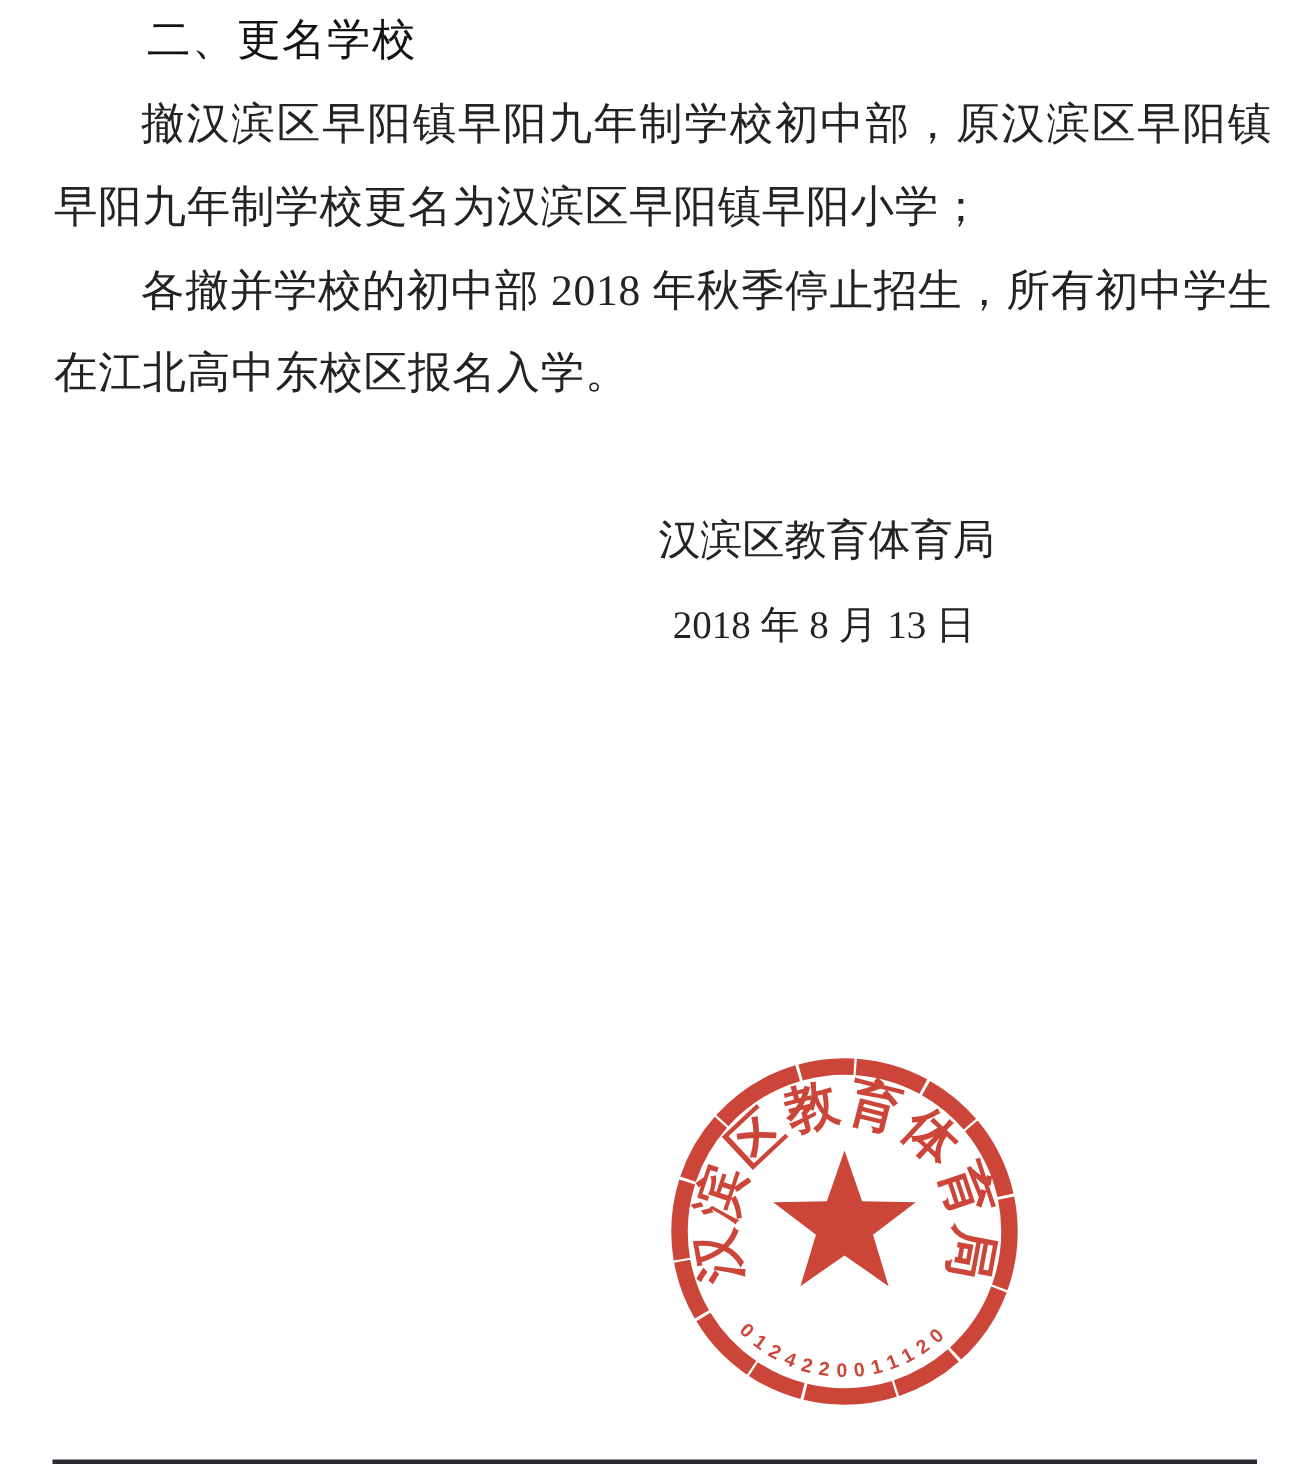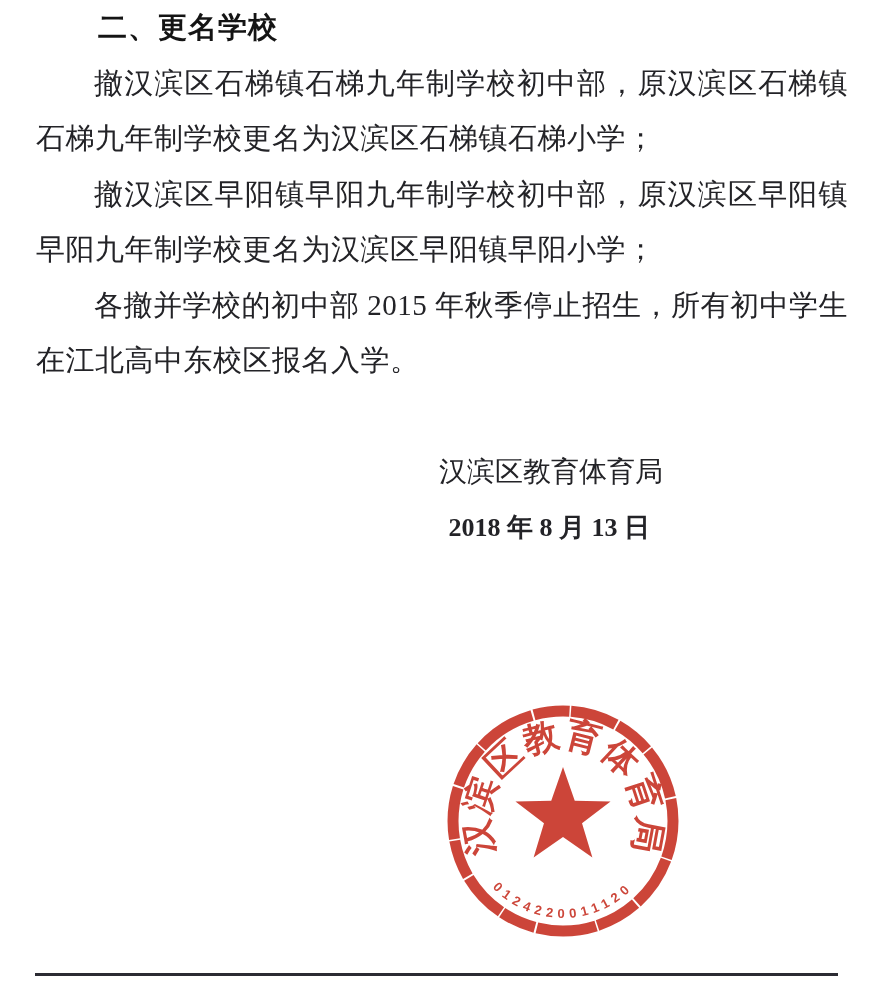--- a/index.html
+++ b/index.html
@@ -18,36 +18,36 @@
     z-index: 2;
     color: #232327;
     font-size: 29px;
     line-height: 55.5px;
     letter-spacing: 0.5px;
   }
   .doc p { margin: 0; }
 
   .heading {
     font-family: "Liberation Sans", "DejaVu Sans", sans-serif;
-    font-weight: 700;
+    font-weight: 400;
     color: #141414;
     font-size: 29px;
     padding-left: 62px;
     letter-spacing: 1px;
   }
 
   .para {
     text-indent: 2em;
     text-align: justify;
     word-break: break-all;
   }
 
   .sig { text-align: right; }
   .sig-org  { margin-top: 55.5px !important; font-size: 28px; padding-right: 185px; letter-spacing: 0; }
-  .sig-date { font-size: 26px; padding-right: 198px; letter-spacing: 0; font-weight: bold; }
+  .sig-date { font-size: 26px; padding-right: 198px; letter-spacing: 0; }
 
   .seal {
     position: absolute;
     left: 437px; top: 695px;
     z-index: 1;
     opacity: 0.93;
   }
   .seal-arc-text {
     font-family: "Liberation Sans", "DejaVu Sans", sans-serif;
     font-size: 35px;
@@ -69,23 +69,22 @@
     z-index: 3;
   }
 </style>
 </head>
 <body>
 
 <div class="page">
 
   <div class="doc">
     <p class="heading">二、更名学校</p>
-    <p class="para">撤汉滨区石梯镇石梯九年制学校初中部，原汉滨区石梯镇石梯九年制学校更名为汉滨区石梯镇石梯小学；</p>
     <p class="para">撤汉滨区早阳镇早阳九年制学校初中部，原汉滨区早阳镇早阳九年制学校更名为汉滨区早阳镇早阳小学；</p>
-    <p class="para">各撤并学校的初中部 2015 年秋季停止招生，所有初中学生在江北高中东校区报名入学。</p>
+    <p class="para">各撤并学校的初中部 2018 年秋季停止招生，所有初中学生在江北高中东校区报名入学。</p>
     <p class="sig sig-org">汉滨区教育体育局</p>
     <p class="sig sig-date">2018 年 8 月 13 日</p>
   </div>
 
   <svg class="seal" width="252" height="252" viewBox="0 0 252 252" xmlns="http://www.w3.org/2000/svg">
     <defs>
       <path id="arcTop" d="M 59 157.3 A 74 74 0 1 1 193 157.3" fill="none"></path>
       <path id="arcBottom" d="M 42 174.5 A 97 97 0 0 0 210 174.5" fill="none"></path>
     </defs>
     <circle cx="126" cy="126" r="110" fill="none" stroke-width="11" stroke-dasharray="38 1.5 52 2 44 1.5 60 2 36 1.5 47 2" stroke="#c9382b"></circle>

